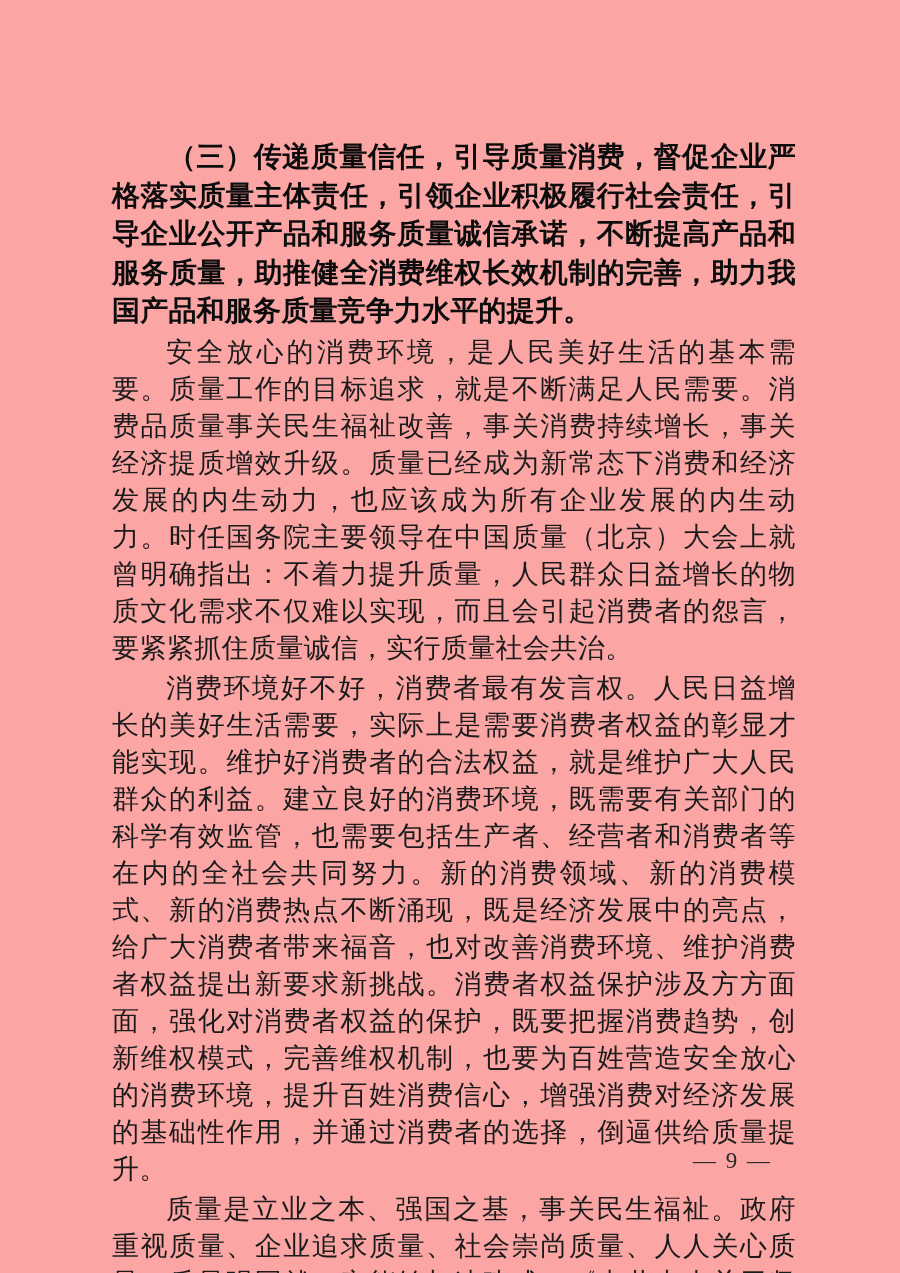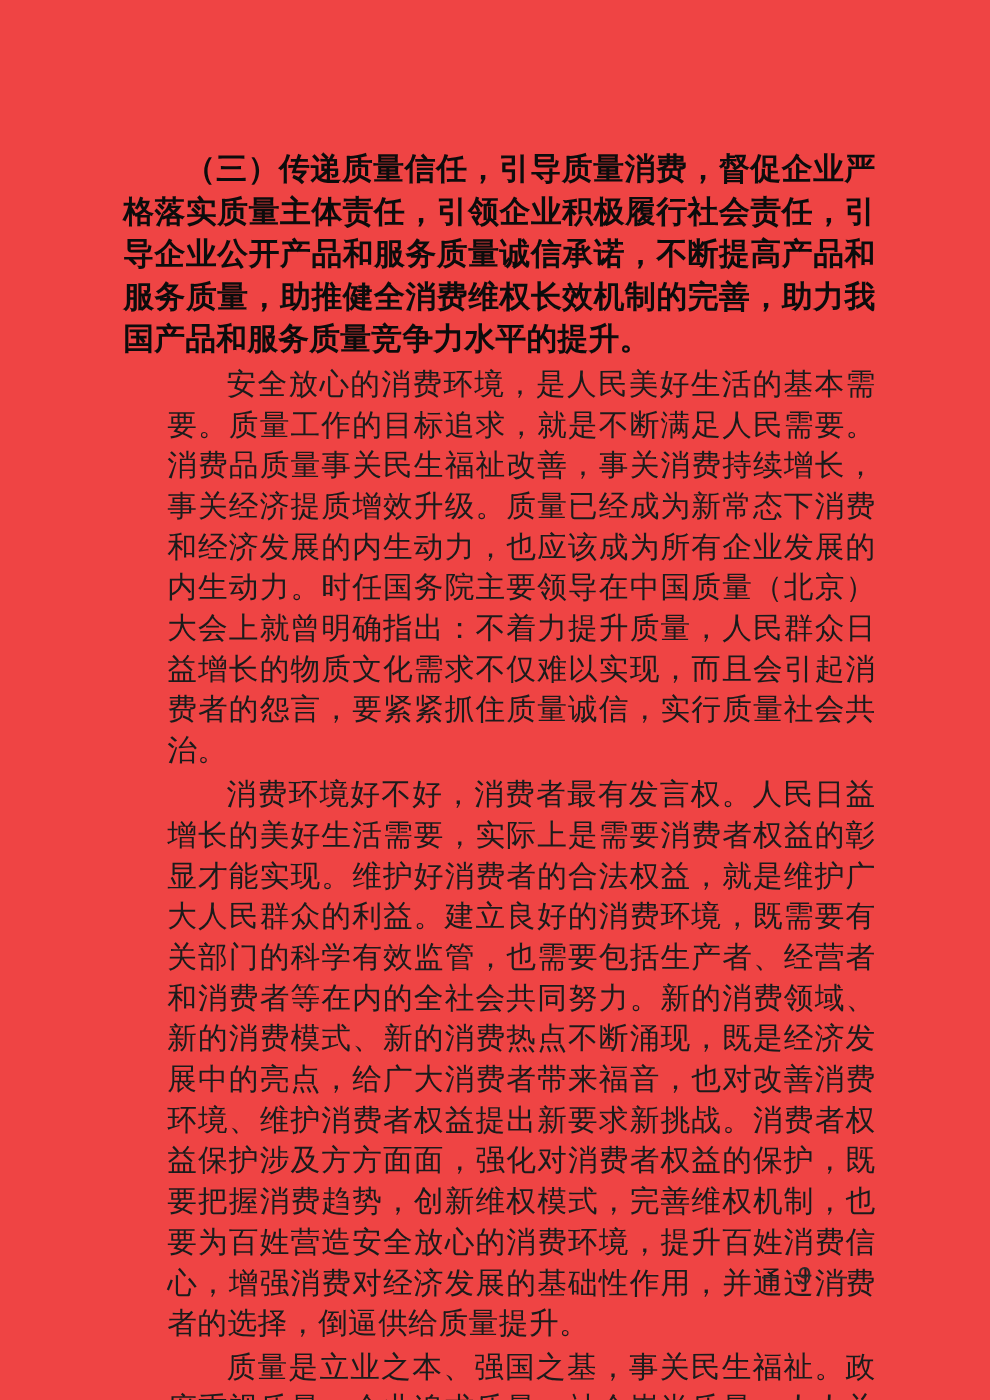--- a/index.html
+++ b/index.html
@@ -4,44 +4,43 @@
 <style>
   html, body {
     margin: 0;
     padding: 0;
     background: #ffffff;
   }
   .page {
     position: relative;
     width: 900px;
     height: 1273px;
-    background: #ef4444;
+    background: #fca5a5;
     overflow: hidden;
-    font-family: Liberation Mono, monospace;
+    font-family: Liberation Serif, serif;
     color: #161616;
   }
   .content {
     position: absolute;
     left: 112px;
     top: 138px;
     width: 684px;
   }
   .para {
     margin: 0;
     font-size: 27px;
     line-height: 37px;
     text-align: justify;
     text-justify: inter-character;
     text-indent: 2em;
     letter-spacing: 0.4px;
     color: #1b1b1b;
   }
   .para + .para {
     margin-top: 3px;
-    margin-left: 40px;
   }
   .para.heading {
     font-weight: bold;
     font-size: 28px;
     line-height: 38.5px;
     letter-spacing: 0.2px;
     color: #0c0c0c;
   }
   .page-footer {
     position: absolute;

